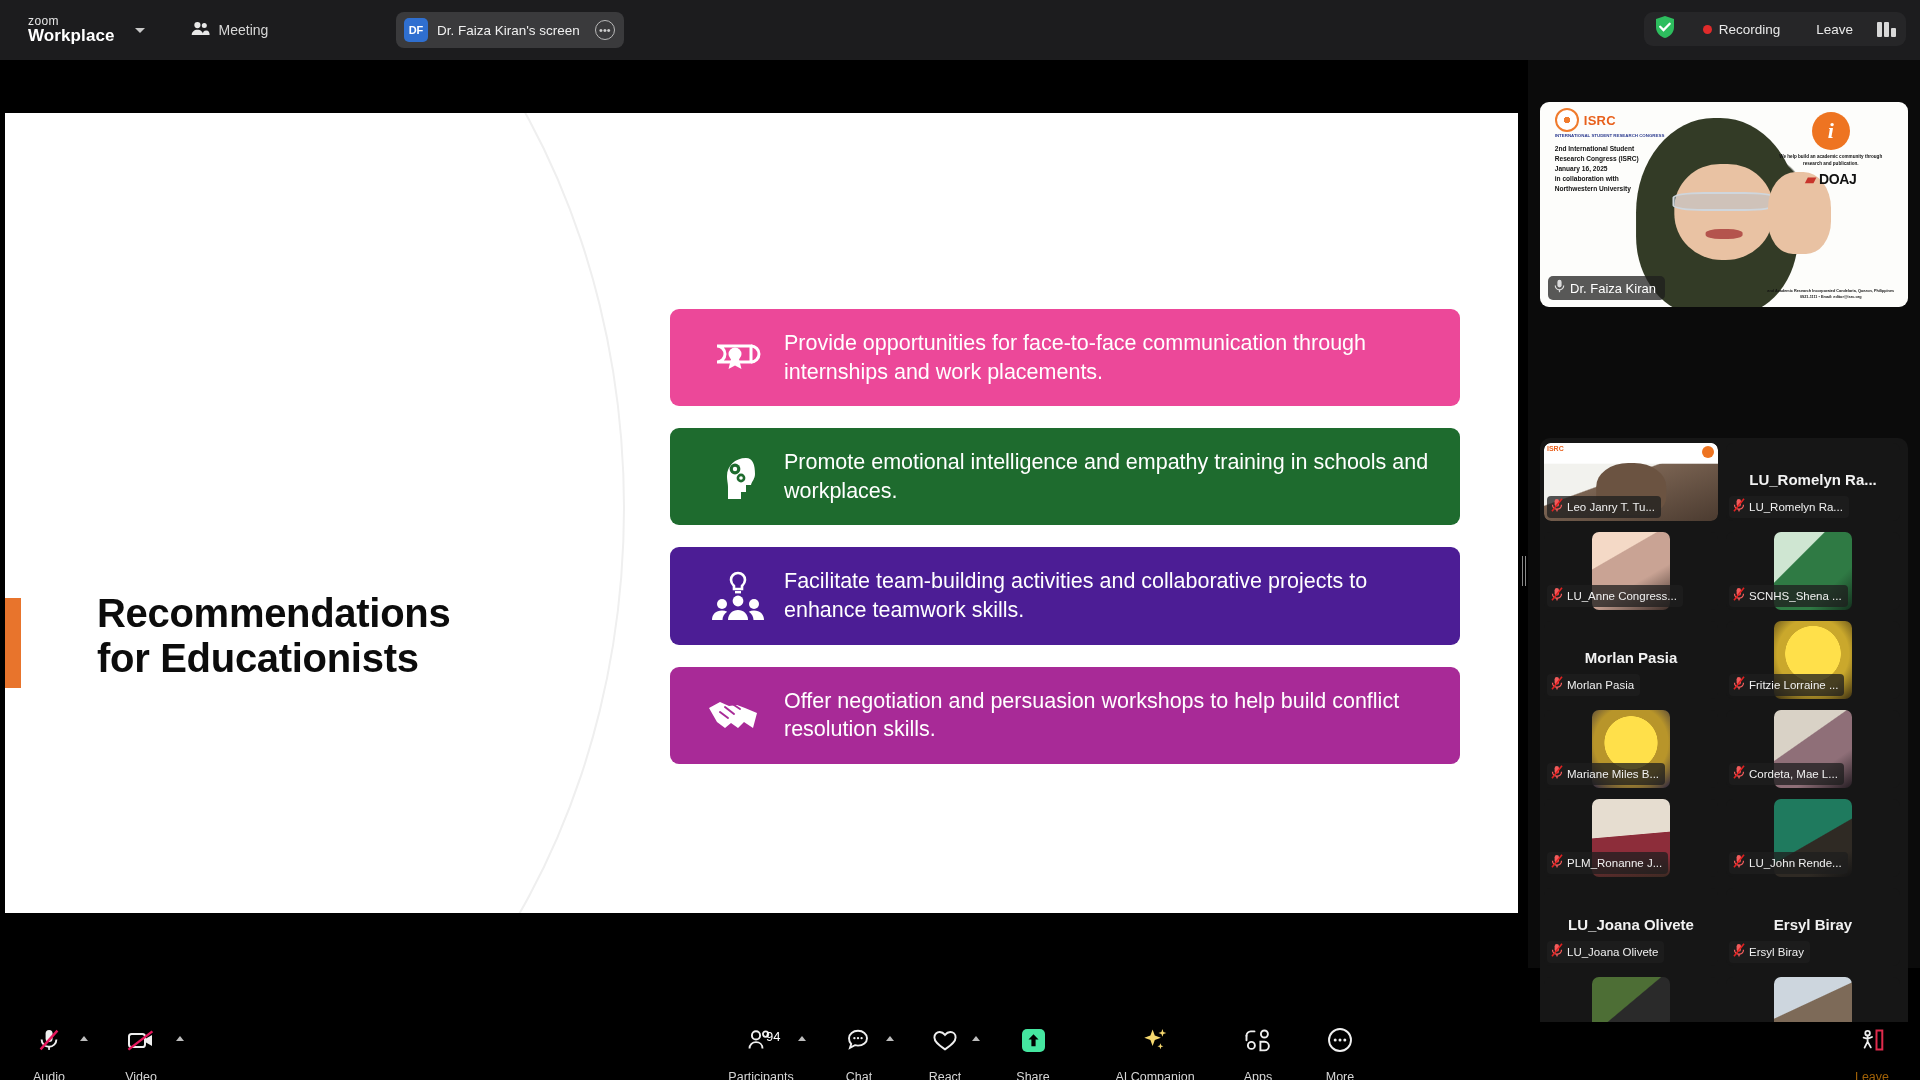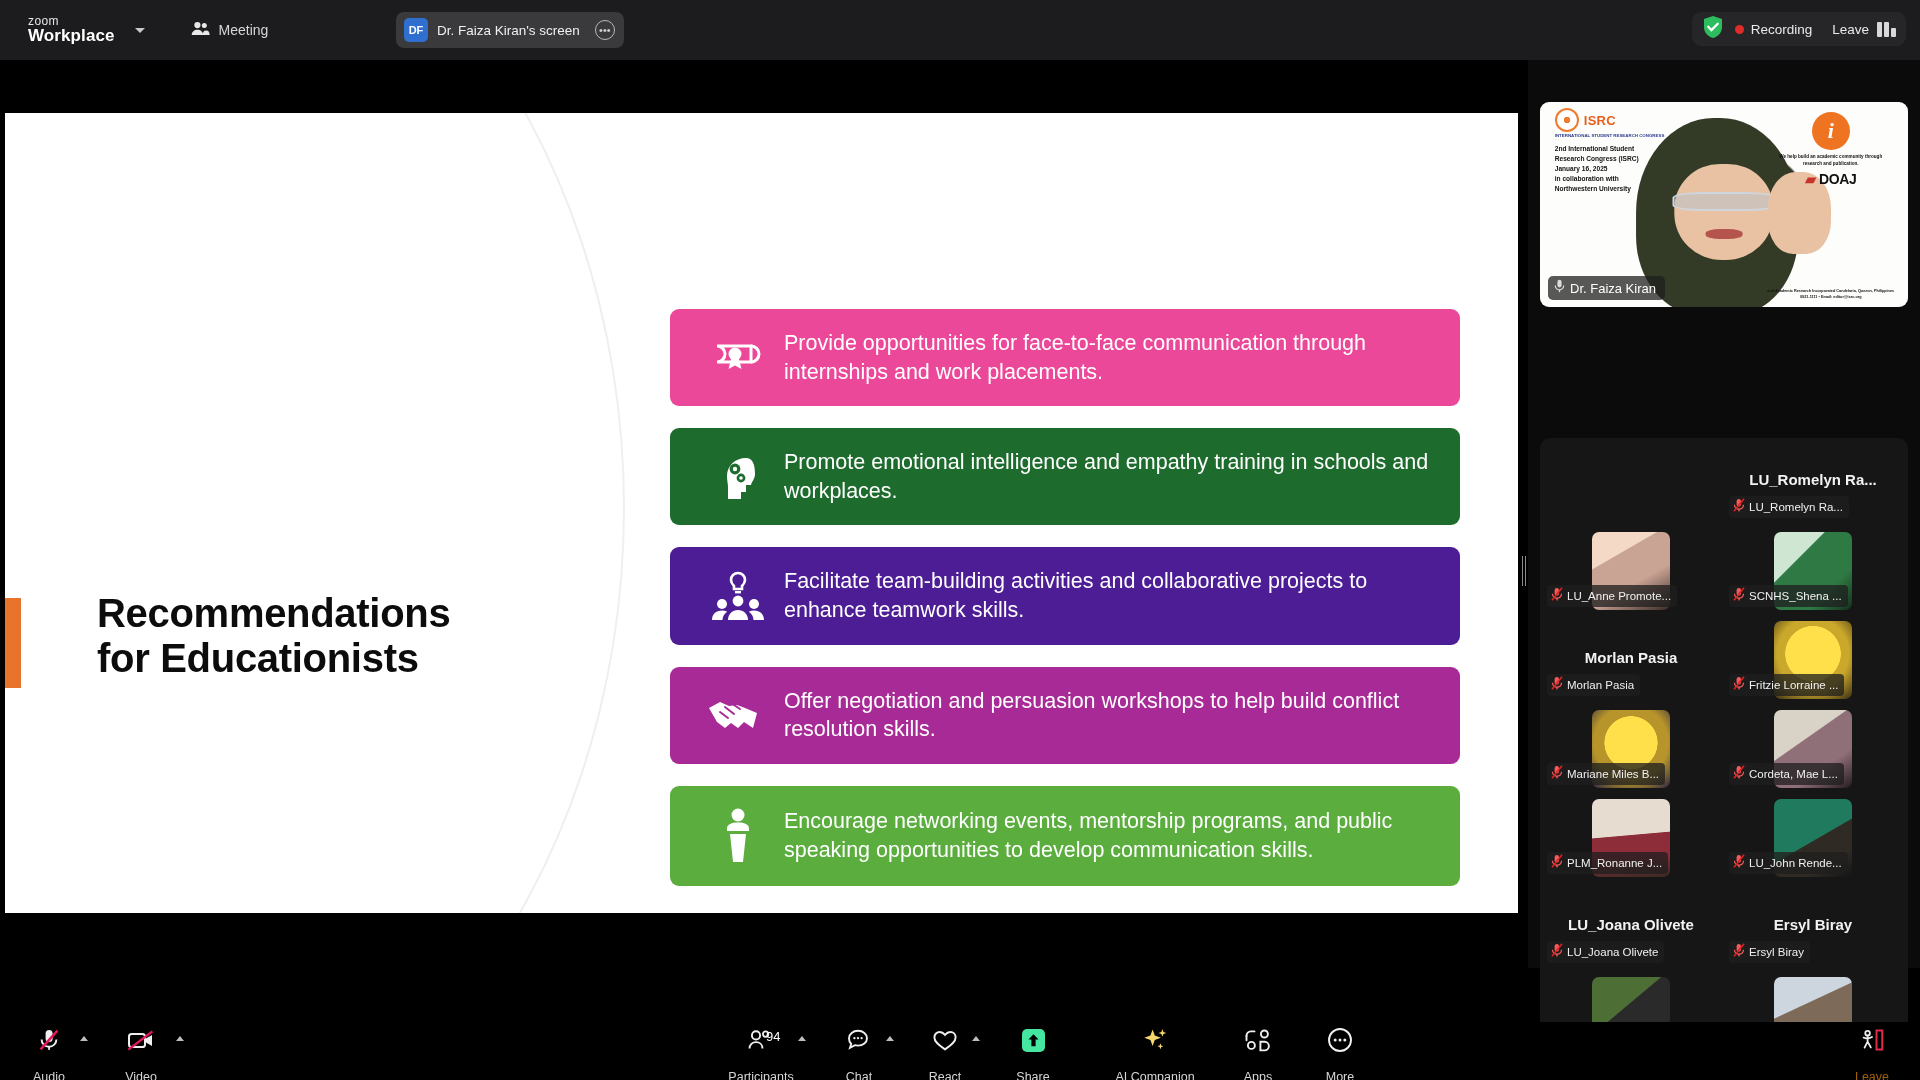--- a/index.html
+++ b/index.html
@@ -19,21 +19,21 @@
   #share-chip{ position:absolute; left:396px; top:12px; height:36px;
     background:#3a3a3c; border-radius:8px; display:flex; align-items:center;
     padding:0 9px 0 8px; gap:9px; }
   #share-chip .av{ width:24px;height:24px;border-radius:5px;background:#2f6fd0;
     color:#fff;font-size:11px;font-weight:700;display:flex;align-items:center;justify-content:center;}
   #share-chip .nm{ font-size:13.5px; color:#f0f0f0; }
   #share-chip .dots{ width:20px;height:20px;border-radius:50%;border:1.4px solid #b9b9b9;
     display:flex;align-items:center;justify-content:center;color:#cfcfcf;font-size:11px;line-height:0;
     margin-left:6px;}
   #right-pill{ position:absolute; right:14px; top:12px; height:34px;
-    display:flex; align-items:center; gap:0; background:#262628; border-radius:9px; padding:0 10px; }
+    display:flex; align-items:center; gap:16px; background:#262628; border-radius:9px; padding:0 10px; }
   #right-pill .rec{ display:flex;align-items:center;gap:7px; margin-left:11px; }
   #right-pill .recdot{ width:9px;height:9px;border-radius:50%;background:#e02b2b; }
   #right-pill .reclbl{ font-size:13.5px;color:#e9e9e9; }
   #right-pill .view{ font-size:13.5px;color:#e9e9e9; margin-left:20px; }
   #right-pill .vicon{ margin-left:8px; display:flex; gap:2px; align-items:flex-end; }
   #right-pill .vicon i{ display:block;width:5px;background:#d8d8d8;border-radius:1px; }
 
   
   #stage{ position:absolute; left:0; top:60px; width:1528px; height:908px; background:#000; }
   #slide{ position:absolute; left:5px; top:53px; width:1513px; height:800px;
@@ -221,30 +221,20 @@
         </div>
         <div class="card" style="background: rgb(168, 42, 151); min-height: 94px;">
           <div class="ic">
             <svg width="62" height="42" viewBox="0 0 62 42" fill="#fff">
               <path d="M2 14l11-6 9 4 8-1 8 3 12 5-4 15-9-6-6 6-7-5-6 5-8-6z"></path>
               <path d="M13 18l8 6M18 13l9 7M24 9l9 6" stroke="#a82a97" stroke-width="2" stroke-linecap="round"></path>
             </svg>
           </div>
           <div class="tx">Offer negotiation and persuasion workshops to help build conflict resolution skills.</div>
         </div>
-        <div class="card" style="background: rgb(91, 173, 62); min-height: 100px;">
-          <div class="ic">
-            <svg width="40" height="58" viewBox="0 0 40 58" fill="#fff">
-              <circle cx="20" cy="8" r="6.5"></circle>
-              <path d="M9 21c0-3.6 4.8-5.6 11-5.6S31 17.4 31 21v3H9z"></path>
-              <path d="M12 27h16l-3 28H15z"></path>
-            </svg>
-          </div>
-          <div class="tx">Encourage networking events, mentorship programs, and public speaking opportunities to develop communication skills.</div>
-        </div>
       </div>
 
   </div>
 </div>
 
 <div id="rightpanel">
   <div id="drag">
       <i></i>
       <i></i>
     </div>
@@ -283,20 +273,37 @@
           <rect x="3.4" y="0.8" width="4.2" height="7.6" rx="2.1" fill="#dcdcdc"></rect>
           <path d="M1.3 6.6c0 2.4 1.9 4.2 4.2 4.2s4.2-1.8 4.2-4.2" stroke="#dcdcdc" stroke-width="1.2" fill="none"></path>
           <rect x="4.9" y="10.6" width="1.2" height="2.6" fill="#dcdcdc"></rect>
         </svg>
       </span>
       <span class="t">Dr. Faiza Kiran</span>
     </div>
   </div>
 
   <div id="gallery">
+      <div class="tile wide" style="left: 4px; top: 5px;">
+        <div class="thumb" style="background: linear-gradient(160deg, rgb(242, 242, 238) 0px, rgb(242, 242, 238) 44%, rgb(122, 99, 82) 45%, rgb(75, 59, 48) 100%);">
+          <div style="position:absolute;inset:0;background:linear-gradient(#fff 0 26%,rgba(255,255,255,0) 27%)"></div>
+          <div style="position:absolute;left:50%;top:26%;transform:translateX(-50%);width:40%;height:66%;background:#6b5341;border-radius:46% 46% 34% 34%"></div>
+          <div style="position:absolute;left:3px;top:2px;font-size:7px;font-weight:700;color:#e8601c">ISRC</div>
+          <div style="position:absolute;right:4px;top:3px;width:12px;height:12px;border-radius:50%;background:#ee7421"></div>
+        </div>
+        <div class="plate">
+          <span><svg width="12" height="14" viewBox="0 0 12 14">
+              <rect x="3.6" y="1" width="4.4" height="7.6" rx="2.2" fill="#f05b5b"></rect>
+              <path d="M1.5 6.8c0 2.5 2 4.4 4.5 4.4s4.5-1.9 4.5-4.4" stroke="#f05b5b" stroke-width="1.3" fill="none"></path>
+              <rect x="5.3" y="11" width="1.4" height="2.4" fill="#f05b5b"></rect>
+              <line x1="1" y1="13.2" x2="11" y2="0.8" stroke="#e02020" stroke-width="1.6"></line>
+            </svg></span>
+          <span class="t">Leo Janry T. Tu...</span>
+        </div>
+      </div>
       <div class="tile wide" style="left: 186px; top: 5px;">
         <div class="initials">LU_Romelyn  Ra...</div>
         <div class="plate">
           <span><svg width="12" height="14" viewBox="0 0 12 14">
               <rect x="3.6" y="1" width="4.4" height="7.6" rx="2.2" fill="#f05b5b"></rect>
               <path d="M1.5 6.8c0 2.5 2 4.4 4.5 4.4s4.5-1.9 4.5-4.4" stroke="#f05b5b" stroke-width="1.3" fill="none"></path>
               <rect x="5.3" y="11" width="1.4" height="2.4" fill="#f05b5b"></rect>
               <line x1="1" y1="13.2" x2="11" y2="0.8" stroke="#e02020" stroke-width="1.6"></line>
             </svg></span>
           <span class="t">LU_Romelyn Ra...</span>
@@ -304,21 +311,21 @@
       </div>
       <div class="tile" style="left: 4px; top: 94px;">
         <div class="thumb" style="background: linear-gradient(150deg, rgb(244, 217, 198) 0px, rgb(244, 217, 198) 30%, rgb(201, 163, 148) 31%, rgb(201, 163, 148) 62%, rgb(58, 43, 38) 100%);"></div>
         <div class="plate">
           <span><svg width="12" height="14" viewBox="0 0 12 14">
               <rect x="3.6" y="1" width="4.4" height="7.6" rx="2.2" fill="#f05b5b"></rect>
               <path d="M1.5 6.8c0 2.5 2 4.4 4.5 4.4s4.5-1.9 4.5-4.4" stroke="#f05b5b" stroke-width="1.3" fill="none"></path>
               <rect x="5.3" y="11" width="1.4" height="2.4" fill="#f05b5b"></rect>
               <line x1="1" y1="13.2" x2="11" y2="0.8" stroke="#e02020" stroke-width="1.6"></line>
             </svg></span>
-          <span class="t">LU_Anne Promote...</span>
+          <span class="t">LU_Anne Congress...</span>
         </div>
       </div>
       <div class="tile" style="left: 186px; top: 94px;">
         <div class="thumb" style="background: linear-gradient(135deg, rgb(207, 230, 210) 0px, rgb(207, 230, 210) 32%, rgb(47, 122, 68) 33%, rgb(47, 122, 68) 72%, rgb(20, 48, 30) 100%);"></div>
         <div class="plate">
           <span><svg width="12" height="14" viewBox="0 0 12 14">
               <rect x="3.6" y="1" width="4.4" height="7.6" rx="2.2" fill="#f05b5b"></rect>
               <path d="M1.5 6.8c0 2.5 2 4.4 4.5 4.4s4.5-1.9 4.5-4.4" stroke="#f05b5b" stroke-width="1.3" fill="none"></path>
               <rect x="5.3" y="11" width="1.4" height="2.4" fill="#f05b5b"></rect>
               <line x1="1" y1="13.2" x2="11" y2="0.8" stroke="#e02020" stroke-width="1.6"></line>

